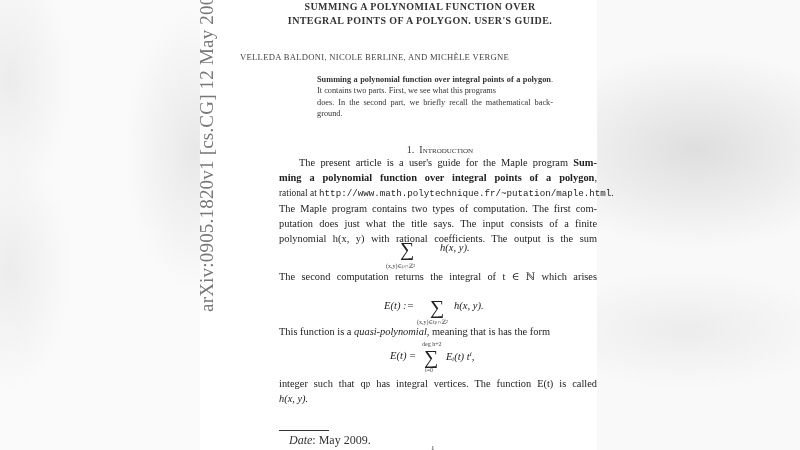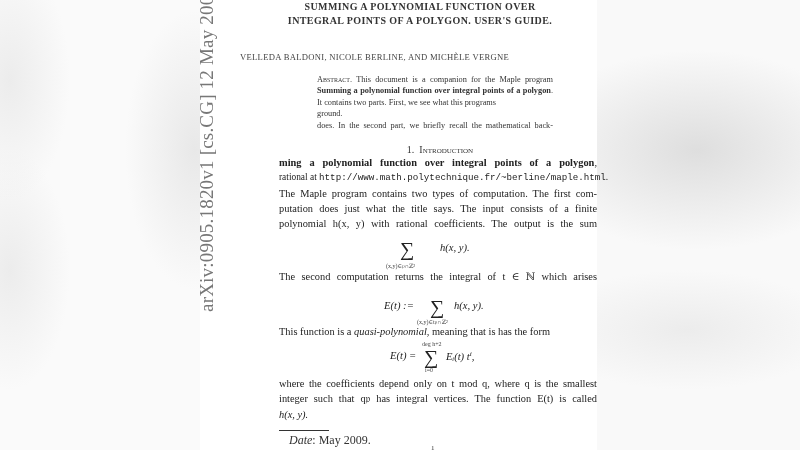--- a/index.html
+++ b/index.html
@@ -76,33 +76,33 @@
 <div class="arxiv-stamp">arXiv:0905.1820v1  [cs.CG]  12 May 2009</div>
 
 <div class="title">
   <div>SUMMING A POLYNOMIAL FUNCTION OVER</div>
   <div>INTEGRAL POINTS OF A POLYGON. USER'S GUIDE.</div>
 </div>
 
 <div class="authors">VELLEDA BALDONI, NICOLE BERLINE, AND MICHÈLE VERGNE</div>
 
 <div class="abstract">
-  <span class="line"><span class="sc">Abstract.</span> <span>This document is a companion for the Maple program</span></span>
   <span class="b">Summing a polynomial function over integral points of a polygon</span><span>. It contains two parts. First, we see what this programs</span>
+  <span class="line">does. In the second part, we briefly recall the mathematical back-</span>
   <span class="line last">ground.</span>
-  <span class="line">does. In the second part, we briefly recall the mathematical back-</span>
 </div>
 
 <div class="section">
   <span>1.</span>&nbsp; <span class="sc">Introduction</span>
 </div>
 
 <div class="para" style="top:155px;">
+  <span class="line indent"><span>The present article is a user's guide for the Maple program </span><span class="b">Sum-</span></span>
   <span class="line"><span class="b">ming a polynomial function over integral points of a polygon</span><span>,</span></span>
-  <span class="line last" style="font-size:9.4px;"><span>rational at </span><span class="tt">http://www.math.polytechnique.fr/~berline/maple.html</span><span>.</span></span>
+  <span class="line last" style="font-size:9.4px;"><span>rational at </span><span class="tt">http://www.math.polytechnique.fr/~putation/maple.html</span><span>.</span></span>
   <span class="line">The Maple program contains two types of computation. The first com-</span>
   <span class="line">putation does just what the title says. The input consists of a finite</span>
   <span class="line">polynomial h(x, y) with rational coefficients. The output is the sum</span>
 </div>
 
 <div>
   <span class="sum" style="left:400px; top:239px;">∑</span>
   <span class="eq i" style="left:440px; top:242px;">h(x, y).</span>
   <span class="sub" style="left:386px; top:262px;">(x,y)∈𝔭∩ℤ²</span>
 </div>
@@ -124,21 +124,20 @@
 
 <div>
   <span class="sub" style="left:422px; top:341px;">deg h+2</span>
   <span class="eq i" style="left:390px; top:350px;">E(t) =</span>
   <span class="sum" style="left:424px; top:347px;">∑</span>
   <span class="eq i" style="left:446px; top:350px;">Eᵢ(t) tⁱ,</span>
   <span class="sub" style="left:425px; top:367px;">i=0</span>
 </div>
 
 <div class="para" style="top:376px;">
-  <span class="line">where the coefficients depend only on t mod q, where q is the smallest</span>
   <span class="line">integer such that q𝔭 has integral vertices. The function E(t) is called</span>
   <span class="line last i">h(x, y).</span>
 </div>
 
 <div class="rule"></div>
 <div class="footnote">
   <span class="i">Date</span><span>: May 2009.</span>
 </div>
 <div class="pagenum">1</div>
 

